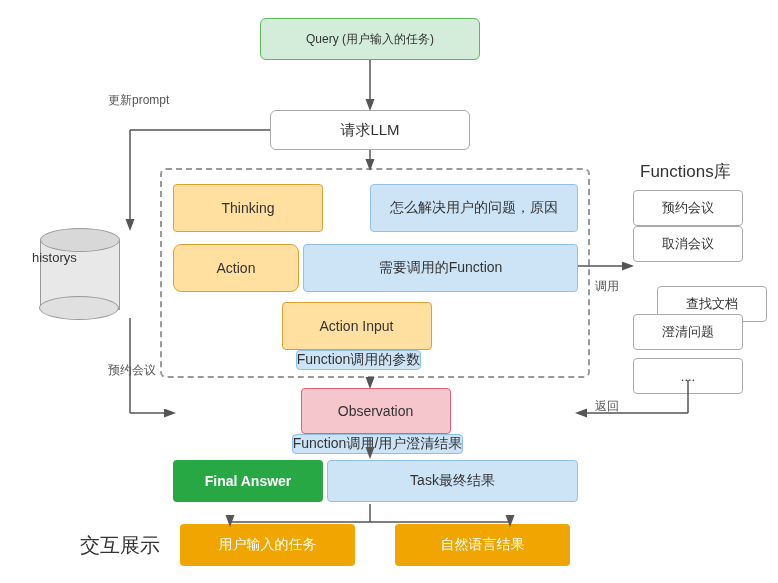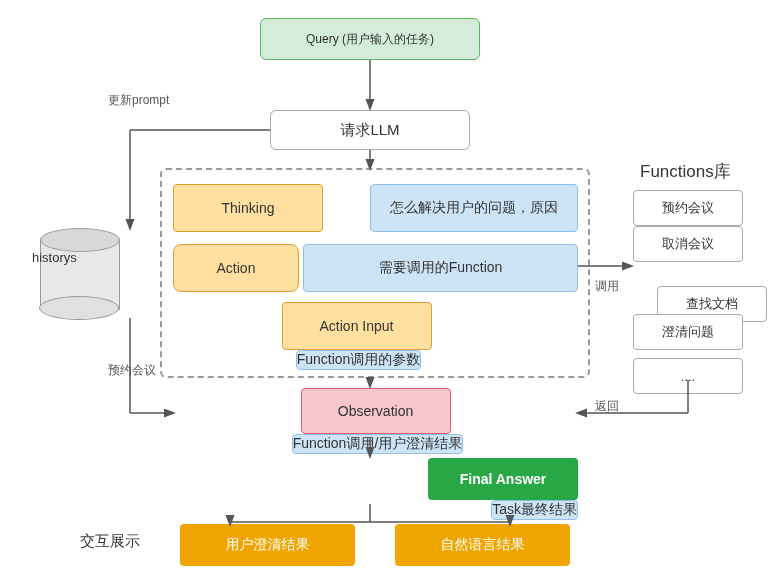--- a/index.html
+++ b/index.html
@@ -215,22 +215,21 @@
     }
 
     
     .final-row {
       position: absolute;
       top: 458px;
       left: 173px;
       width: 405px;
       height: 46px;
       display: flex;
-      align-items: flex-end;
-      flex-direction: column;
+      align-items: center;
     }
     .final-label {
       width: 150px;
       height: 42px;
       background: #28a745;
       border-radius: 4px;
       display: flex;
       align-items: center;
       justify-content: center;
       font-size: 14px;
@@ -259,21 +258,21 @@
       left: 160px;
       width: 430px;
       display: flex;
       align-items: center;
       justify-content: space-around;
     }
     .bottom-label-text {
       position: absolute;
       top: 532px;
       left: 80px;
-      font-size: 15px;
+      font-size: 20px;
       color: #333;
     }
     .bottom-box {
       width: 175px;
       height: 42px;
       background: #f0a500;
       border-radius: 4px;
       display: flex;
       align-items: center;
       justify-content: center;
@@ -427,21 +426,21 @@
     </div>
     <div class="final-value">
       <span>Task最终结果</span>
     </div>
   </div>
 
   <div class="bottom-label-text">交互展示</div>
 
   <div class="bottom-row">
     <div class="bottom-box">
-      <span>用户澄清结果</span>
+      <span>用户输入的任务</span>
     </div>
     <div class="bottom-box">
       <span>自然语言结果</span>
     </div>
   </div>
 
   <div class="cylinder">
     <div class="cylinder-body"></div>
     <div class="cylinder-top"></div>
     <div class="cylinder-bottom-ellipse"></div>

